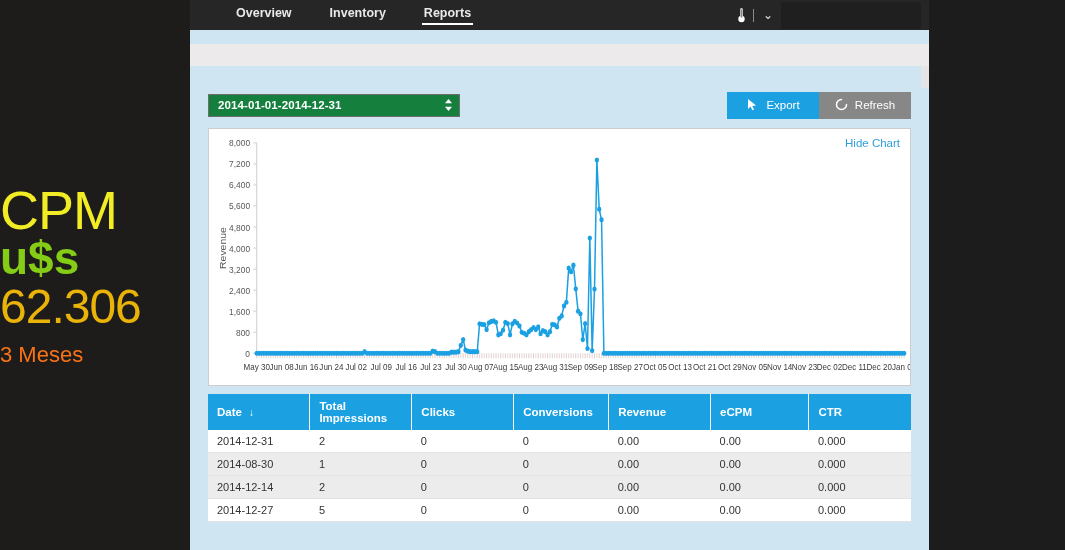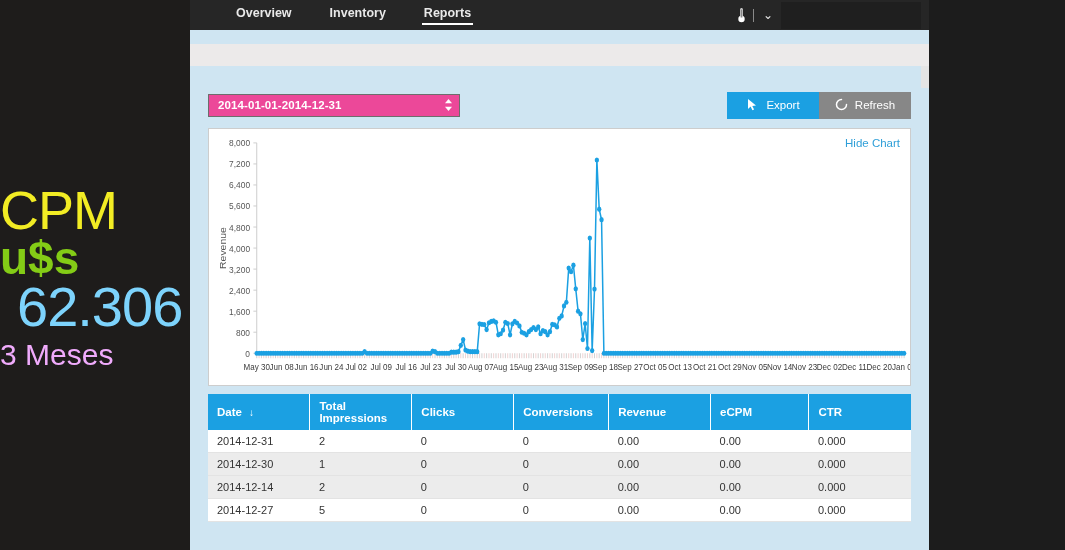--- a/index.html
+++ b/index.html
@@ -23,25 +23,25 @@
   }
   #left-panel .cpm-title {
     font-size: 54px; line-height: 56px; color: #f2ec24;
     font-weight: 400; letter-spacing: -1px;
   }
   #left-panel .cpm-currency {
     font-size: 46px; line-height: 48px; color: #84cc16;
     font-weight: 700; margin-top: -4px;
   }
   #left-panel .cpm-value {
-    font-size: 56px; line-height: 58px; color: #7dd3fc;
-    font-weight: 400; margin-top: -4px; letter-spacing: -1px; margin-left: 17px;
+    font-size: 48px; line-height: 58px; color: #eab308;
+    font-weight: 400; margin-top: -4px; letter-spacing: -1px;
   }
   #left-panel .cpm-period {
-    font-size: 30px; line-height: 26px; color: #f0abfc;
+    font-size: 22px; line-height: 26px; color: #f97316;
     font-weight: 400; margin-top: 6px;
   }
 
   
   #app {
     position: absolute; left: 190px; top: 0;
     width: 739px; height: 550px;
     background: #cfe5f2;
   }
 
@@ -80,21 +80,21 @@
   #band-gray-right {
     position: absolute; right: 0; top: 0; width: 8px; height: 22px; background: #e4e4e4;
   }
 
   
   #toolbar {
     position: relative; height: 34px; margin: 0 18px 0 18px;
     display: flex; align-items: center;
   }
   #daterange {
-    width: 252px; height: 23px; background: #ec4899;
+    width: 252px; height: 23px; background: #15803d;
     border: 1px solid #6d6d6d;
     display: flex; align-items: center; justify-content: space-between;
     padding: 0 6px 0 9px; cursor: pointer;
   }
   #daterange .dr-label {
     color: #ffffff; font-size: 11.5px; font-weight: 700; letter-spacing: .1px;
   }
   #daterange .dr-arrows {
     display: flex; flex-direction: column; align-items: center;
     line-height: 6px; color: #ffffff; font-size: 8px;
@@ -870,21 +870,21 @@
             <tr class="odd">
               <td>2014-12-31</td>
               <td>2</td>
               <td>0</td>
               <td>0</td>
               <td>0.00</td>
               <td>0.00</td>
               <td>0.000</td>
             </tr>
             <tr class="even">
-              <td>2014-12-30</td>
+              <td>2014-08-30</td>
               <td>1</td>
               <td>0</td>
               <td>0</td>
               <td>0.00</td>
               <td>0.00</td>
               <td>0.000</td>
             </tr>
             <tr class="even">
               <td>2014-12-14</td>
               <td>2</td>

